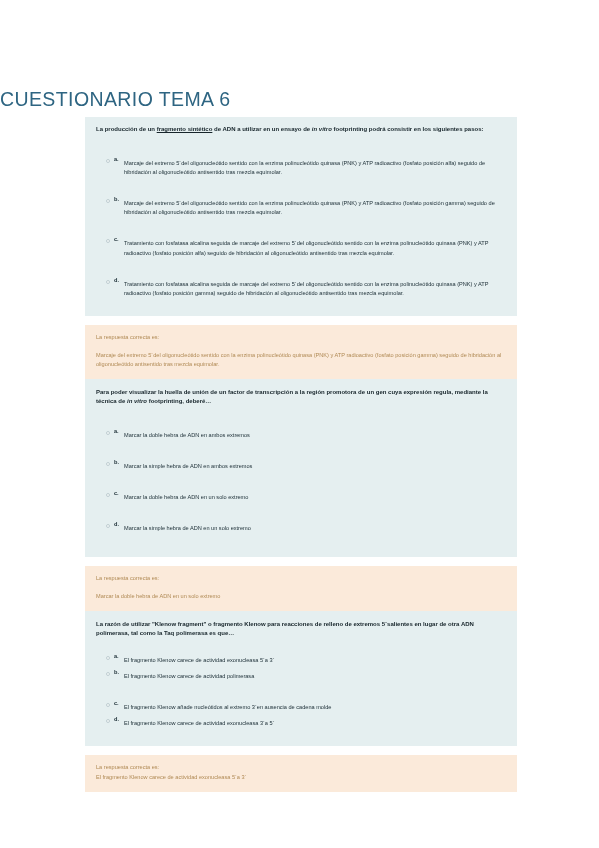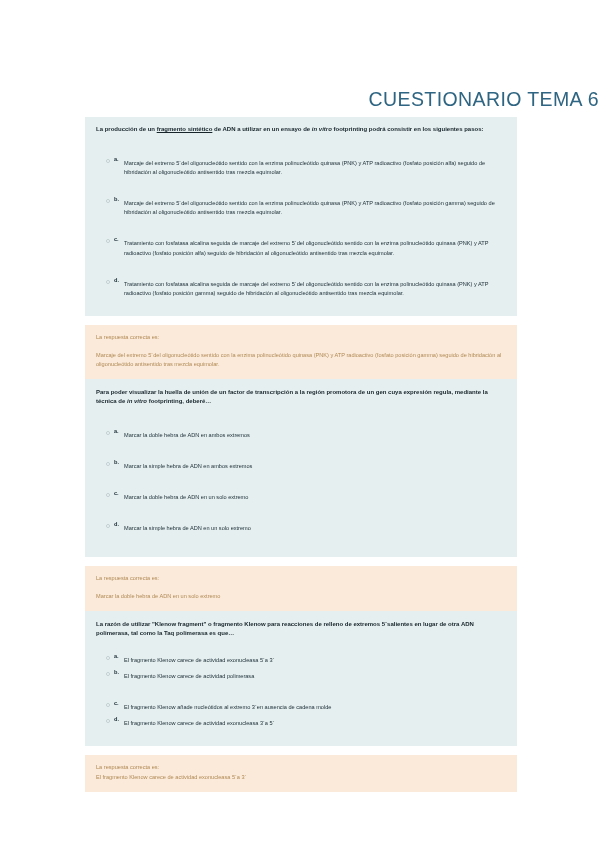--- a/index.html
+++ b/index.html
@@ -21,21 +21,21 @@
     top: 0;
     width: 599px;
     height: 848px;
     background: #ffffff;
   }
   .title {
     position: absolute;
     left: 0;
     top: 88px;
     width: 599px;
-    text-align: right;
+    text-align: left;
     font-size: 19.5px;
     letter-spacing: 0.4px;
     color: #2e6582;
     font-weight: 400;
   }
 
   .content {
     position: absolute;
     left: 85px;
     top: 117px;

